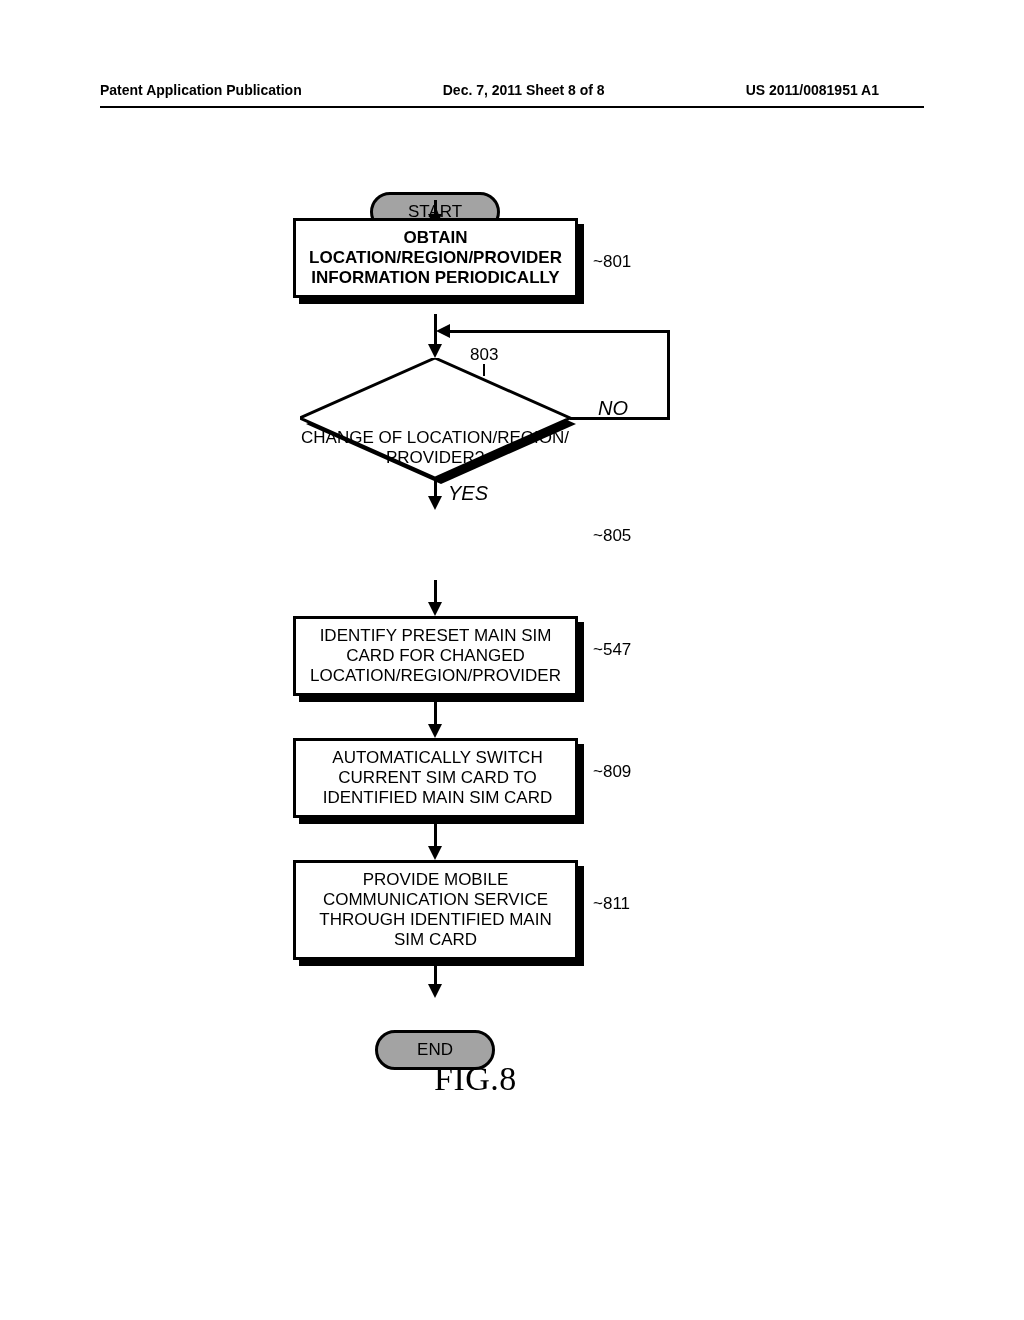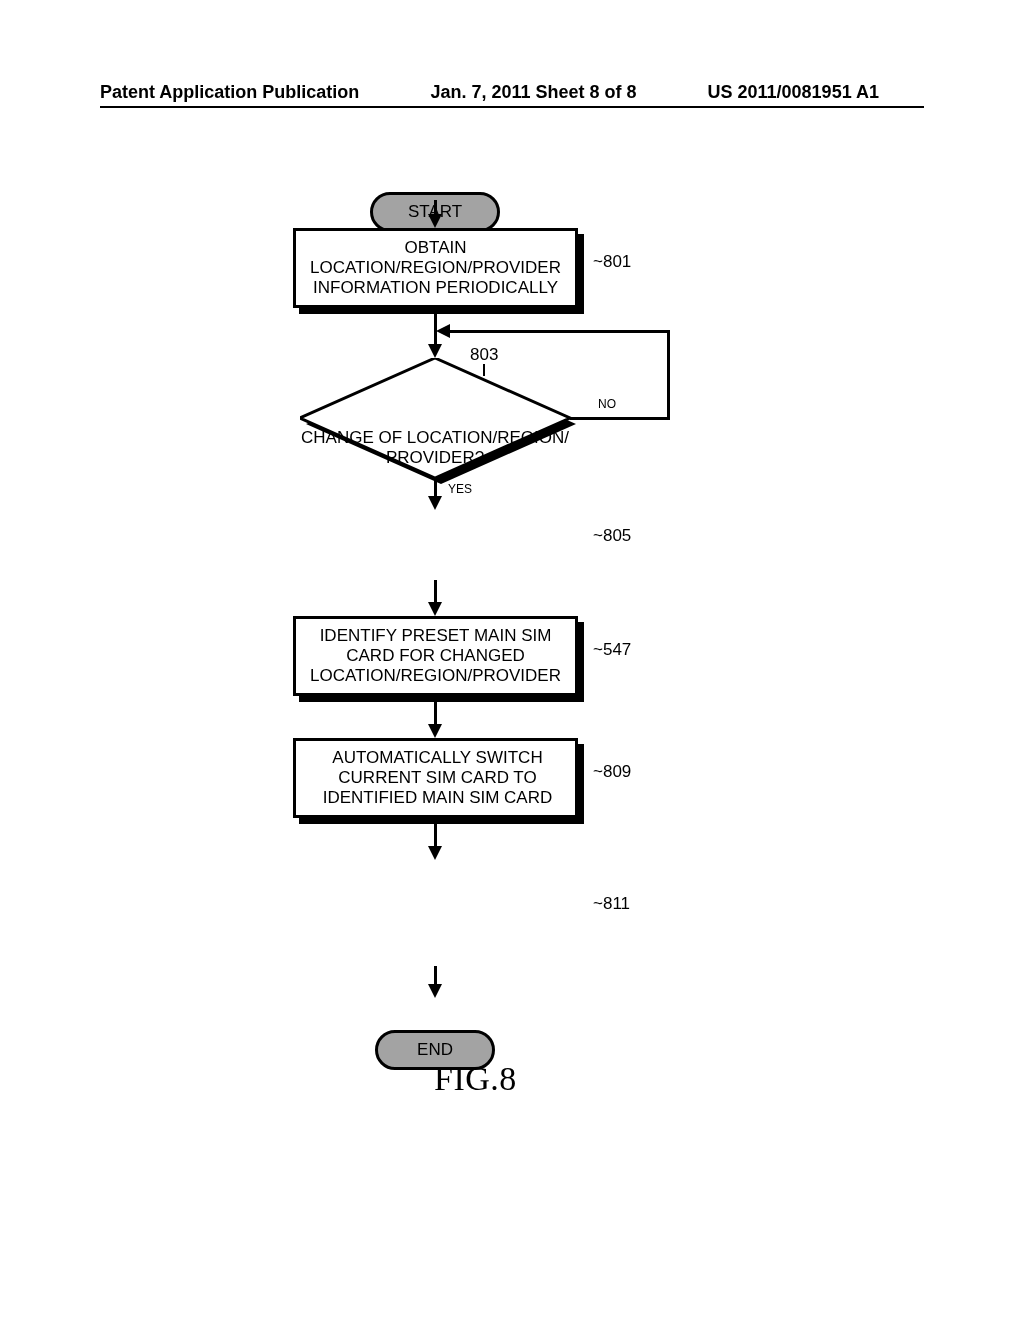--- a/index.html
+++ b/index.html
@@ -13,21 +13,21 @@
   }
   .header {
     position: absolute;
     top: 82px;
     left: 0;
     width: 979px;
     padding: 0 100px;
     display: flex;
     justify-content: space-between;
     font-weight: bold;
-    font-size: 18px;
+    font-size: 14px;
   }
   .header-rule {
     position: absolute;
     top: 106px;
     left: 100px;
     width: 824px;
     height: 2px;
     background: #000;
   }
   .canvas {
@@ -82,21 +82,22 @@
   }
   .decision-text {
     position: absolute;
     width: 100%;
     text-align: center;
     font-size: 17px;
     line-height: 1.15;
   }
   .flow-label {
     position: absolute;
-    font-size: 12px;
+    font-size: 20px;
+    font-style: italic;
   }
   .ref-label {
     position: absolute;
     font-size: 17px;
   }
   .fig-label {
     position: absolute;
     font-family: "Times New Roman", Times, serif;
     font-size: 34px;
     letter-spacing: 0.5px;
@@ -116,35 +117,35 @@
     border-right: 14px solid #000;
     border-left: none;
     width: 0; height: 0;
   }
 </style>
 </head>
 <body>
 
 <div class="header">
   <span>Patent Application Publication</span>
-  <span>Jan. 7, 2011  Sheet 8 of 8</span>
+  <span>Dec. 7, 2011  Sheet 8 of 8</span>
   <span>US 2011/0081951 A1</span>
 </div>
 <div class="header-rule"></div>
 
 <div class="canvas">
 
   <div class="shape terminator" style="left:370px; top:10px; width:130px; height:40px;">
     <span>START</span>
   </div>
 
   <div class="arrow-line" style="left:434px; top:50px; width:3px; height:16px;"></div>
   <div class="arrow-head down" style="left:428px; top:64px;"></div>
 
-  <div class="process-wrap" style="left:293px; top:78px; width:285px; height:80px;">
+  <div class="process-wrap" style="left:293px; top:68px; width:285px; height:80px;font-weight:bold;">
     <div class="process-shadow" style="width:285px; height:80px;"></div>
     <div class="shape process" style="left:0; top:0; width:285px; height:80px;">
       <span>OBTAIN LOCATION/REGION/PROVIDER INFORMATION PERIODICALLY</span>
     </div>
   </div>
   <div class="ref-label" style="left:593px; top:102px;">
     <span>~</span><span>801</span>
   </div>
 
   <div class="arrow-line" style="left:434px; top:164px; width:3px; height:32px;"></div>
@@ -201,20 +202,26 @@
       <span>AUTOMATICALLY SWITCH CURRENT SIM CARD TO IDENTIFIED MAIN SIM CARD</span>
     </div>
   </div>
   <div class="ref-label" style="left:593px; top:612px;">
     <span>~</span><span>809</span>
   </div>
 
   <div class="arrow-line" style="left:434px; top:674px; width:3px; height:24px;"></div>
   <div class="arrow-head down" style="left:428px; top:696px;"></div>
 
+  <div class="process-wrap" style="left:293px; top:710px; width:285px; height:100px;">
+    <div class="process-shadow" style="width:285px; height:100px;"></div>
+    <div class="shape process" style="left:0; top:0; width:285px; height:100px;">
+      <span>PROVIDE MOBILE COMMUNICATION SERVICE THROUGH IDENTIFIED MAIN SIM CARD</span>
+    </div>
+  </div>
   <div class="ref-label" style="left:593px; top:744px;">
     <span>~</span><span>811</span>
   </div>
 
   <div class="arrow-line" style="left:434px; top:816px; width:3px; height:20px;"></div>
   <div class="arrow-head down" style="left:428px; top:834px;"></div>
 
   <div class="shape terminator" style="left:375px; top:848px; width:120px; height:40px;">
     <span>END</span>
   </div>

